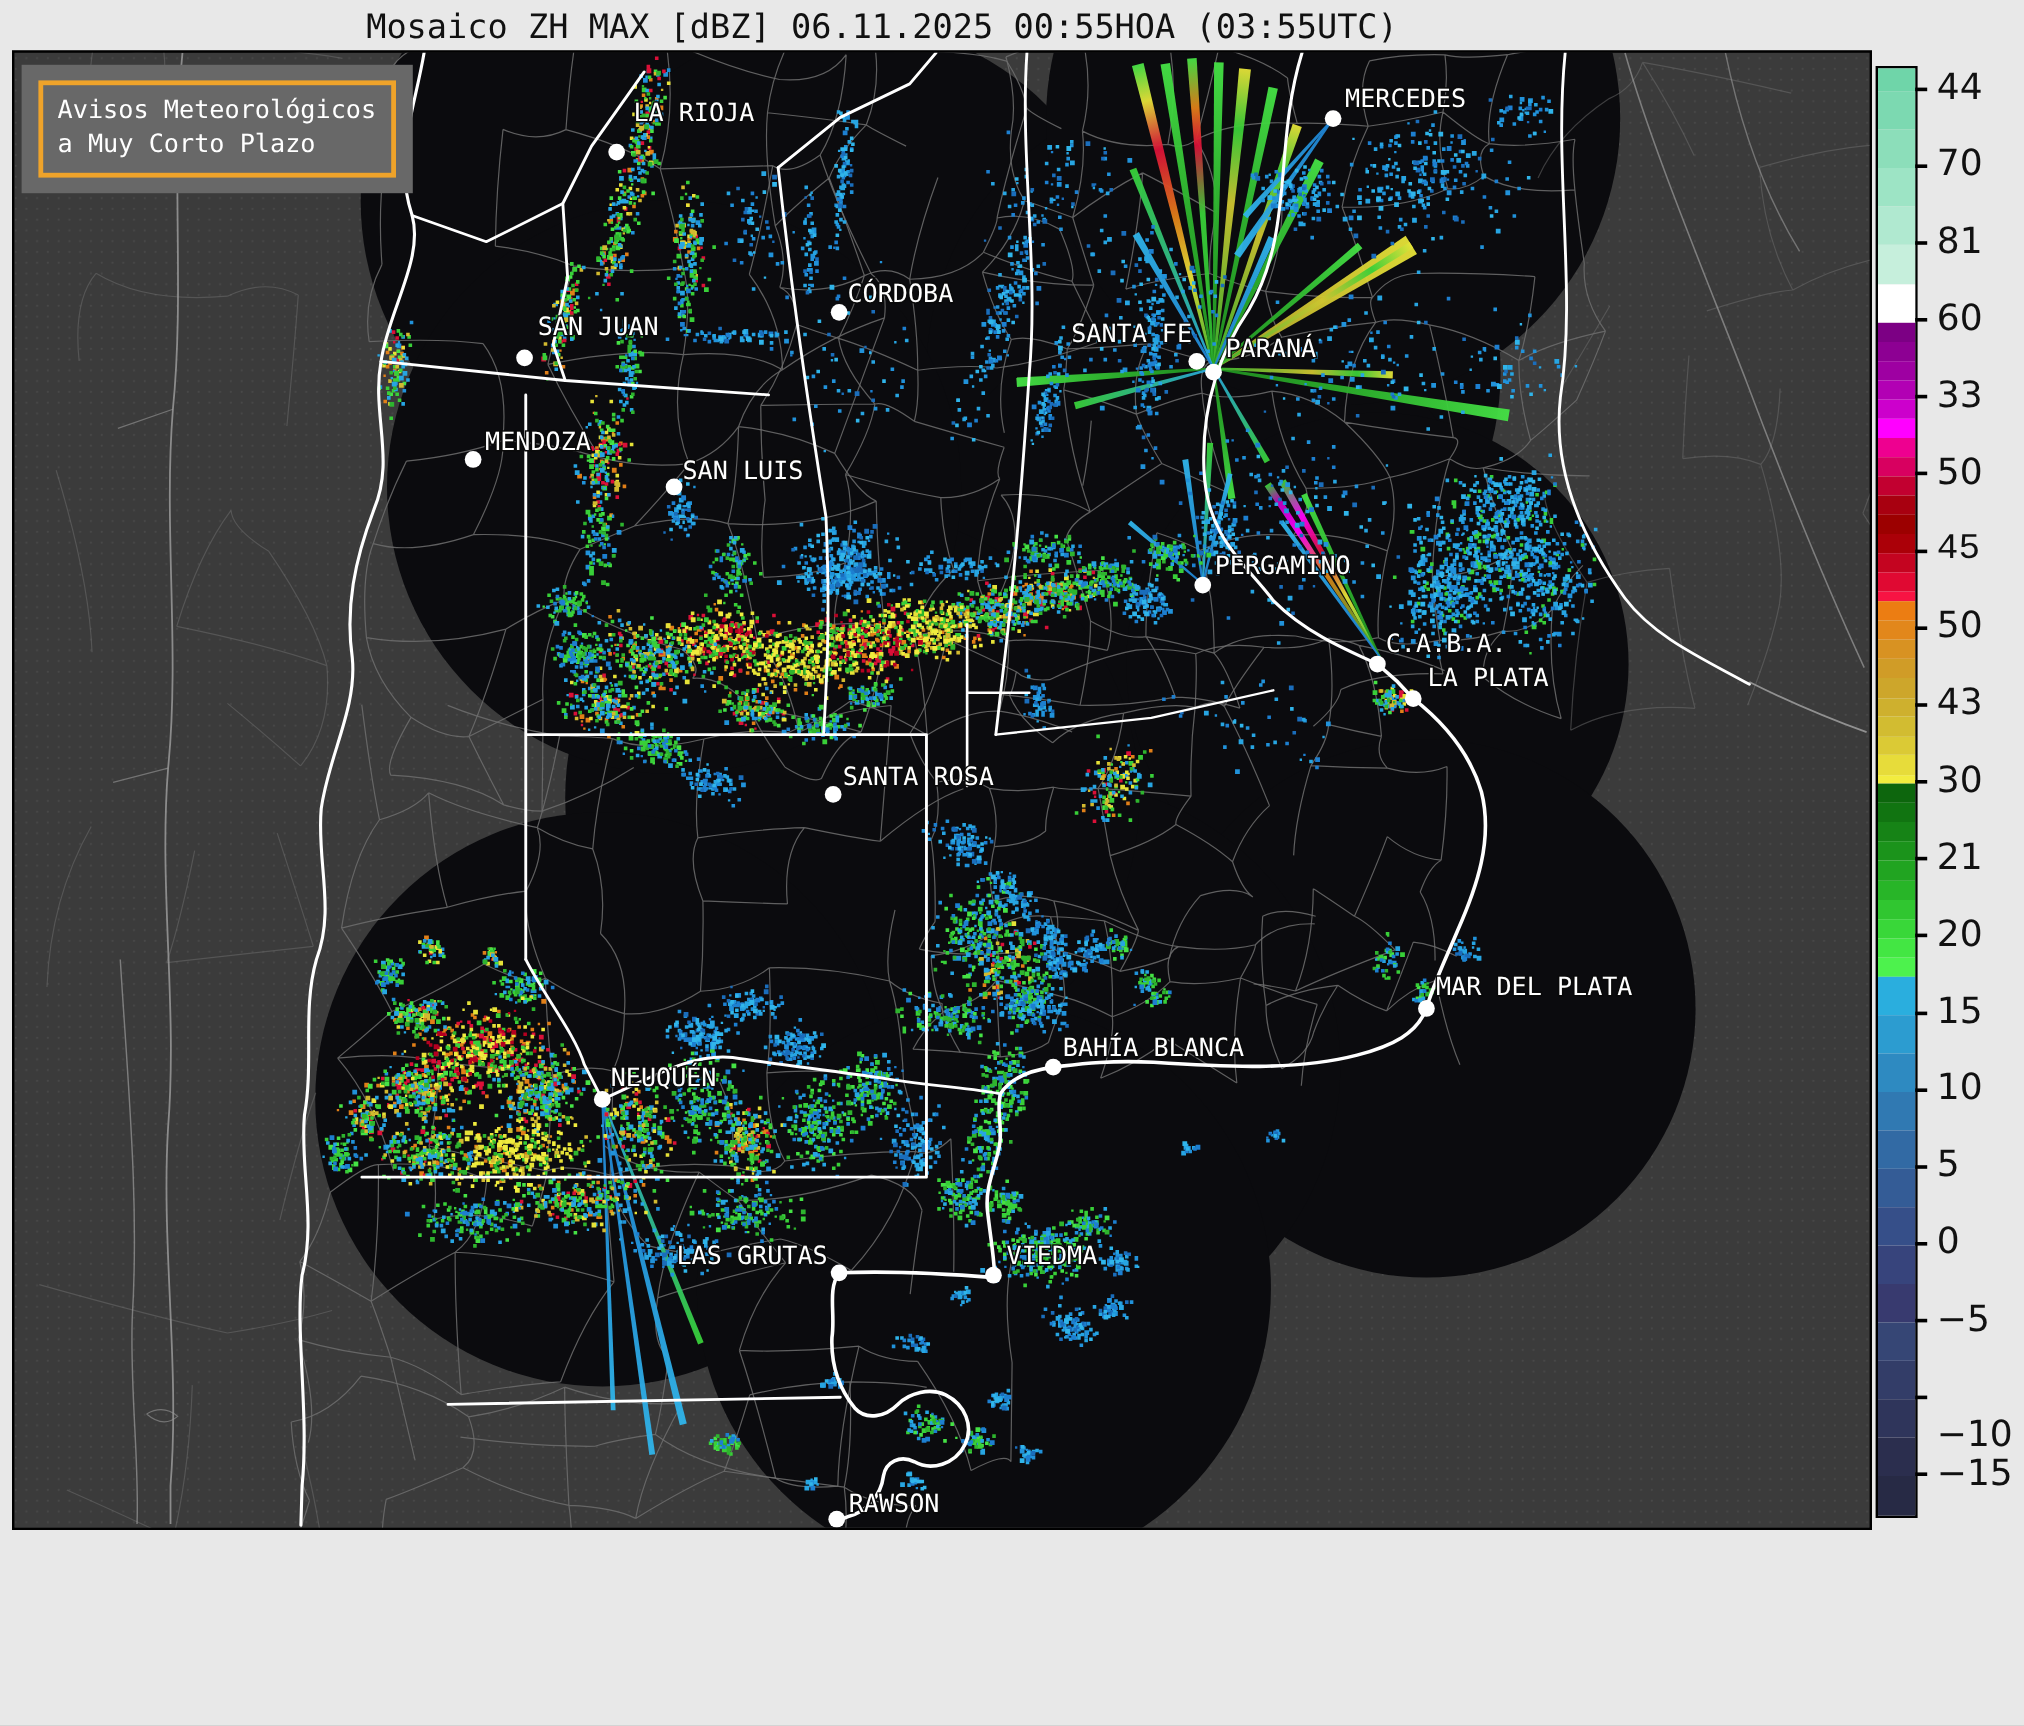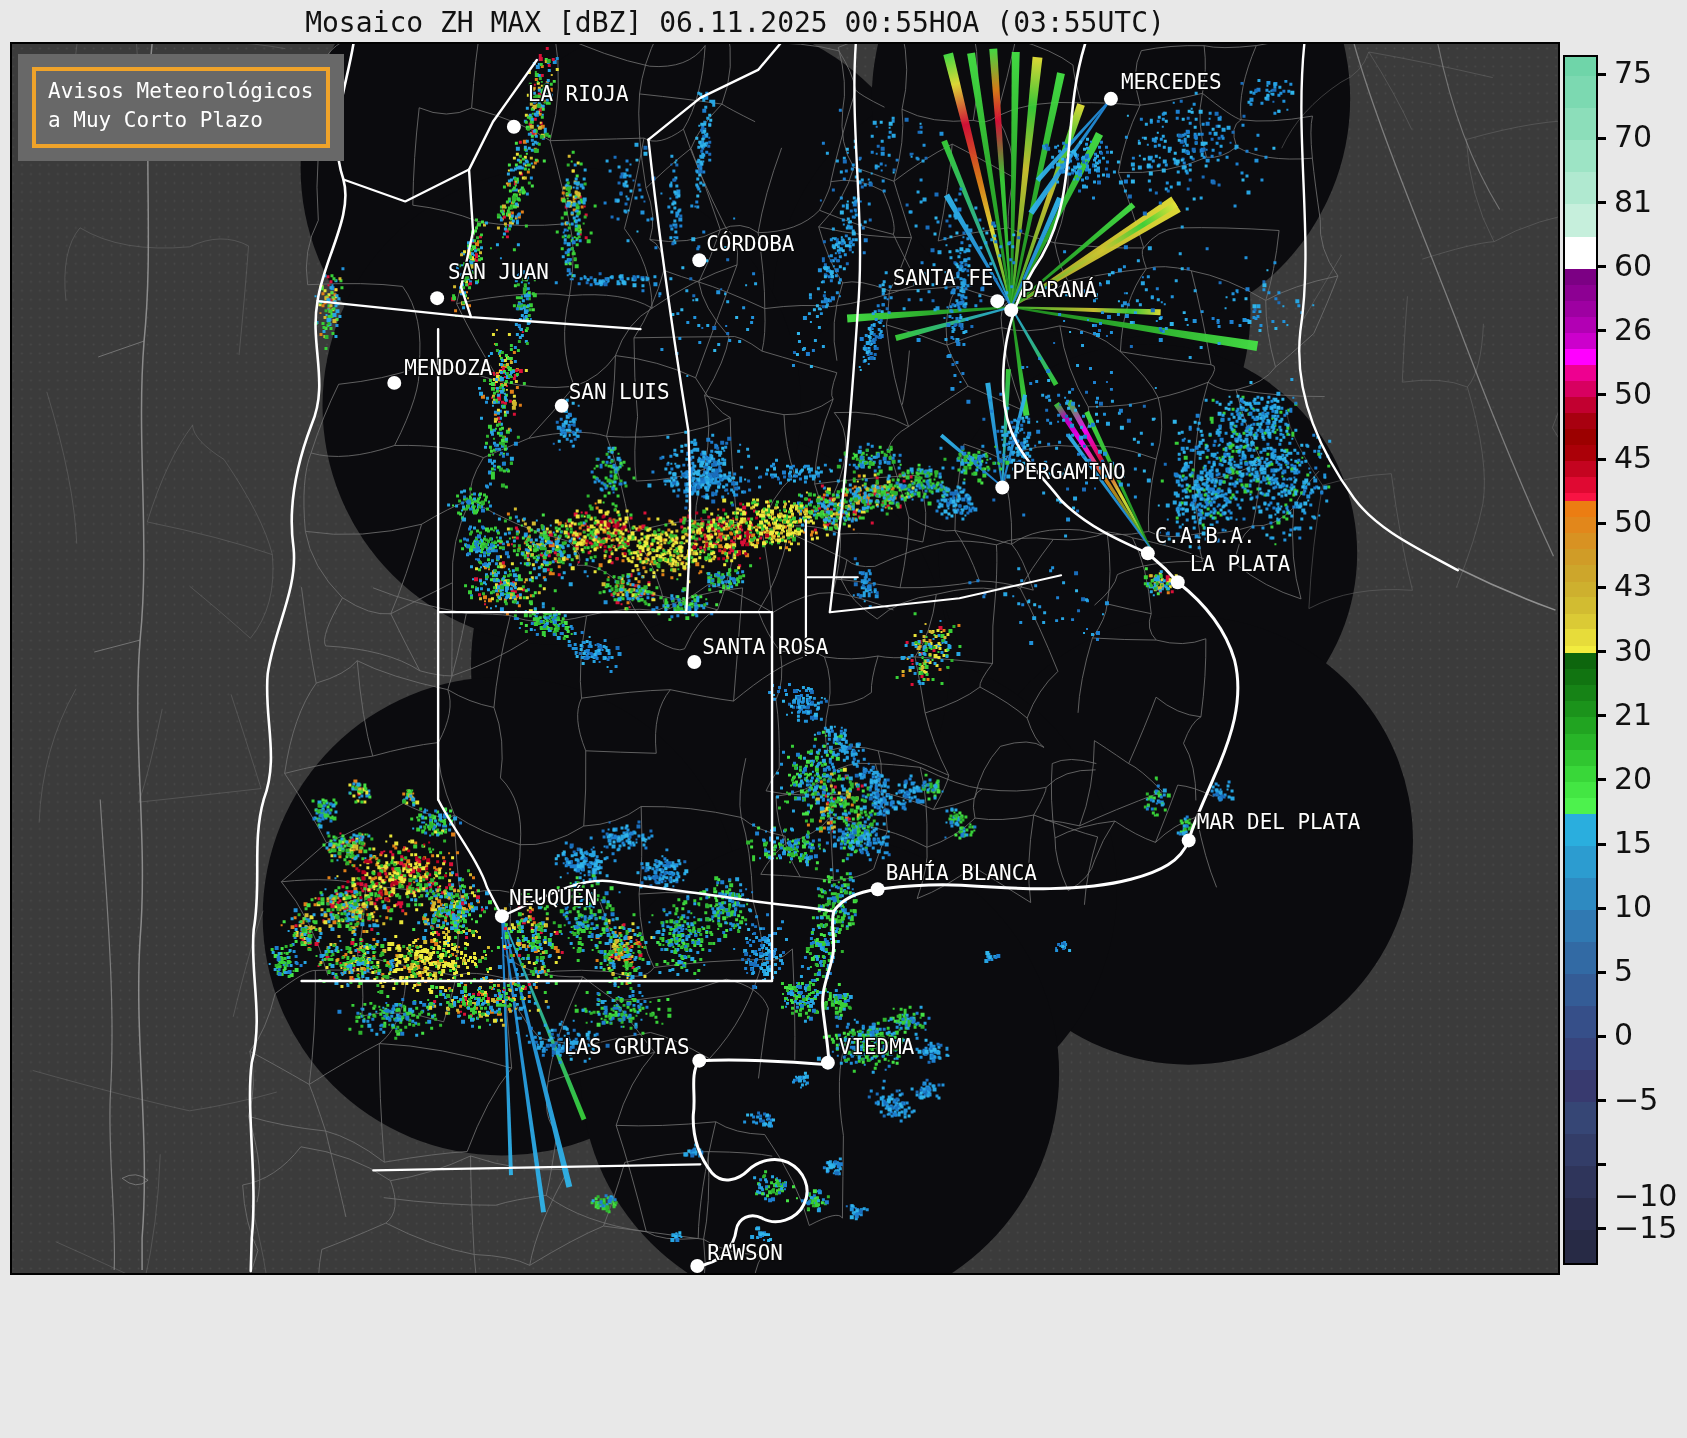--- a/index.html
+++ b/index.html
@@ -497,33 +497,33 @@
         <path d="M12,94 Q2,62 13,31" stroke-width="2"></path>
         <path d="M48,94 Q58,62 47,31" stroke-width="2"></path>
         <path d="M22,97 L38,106 M38,97 L22,106" stroke-width="2.6"></path>
       </g>
     </defs>
   </svg>
 
 </div>
 
 <div class="cbtick" style="top: 72.7447px; left: 1596px;"></div>
-<div class="cblabel" style="top: 74.2447px; left: 1614px;">75</div>
+<div class="cblabel" style="top: 74.2447px; left: 1614px;">44</div>
 <div class="cbtick" style="top: 136.894px; left: 1596px;"></div>
 <div class="cblabel" style="top: 138.394px; left: 1614px;">70</div>
 <div class="cbtick" style="top: 201.043px; left: 1596px;"></div>
 <div class="cblabel" style="top: 202.543px; left: 1614px;">81</div>
 <div class="cbtick" style="top: 265.191px; left: 1596px;"></div>
 <div class="cblabel" style="top: 266.691px; left: 1614px;">60</div>
 <div class="cbtick" style="top: 329.34px; left: 1596px;"></div>
-<div class="cblabel" style="top: 330.84px; left: 1614px;">26</div>
+<div class="cblabel" style="top: 330.84px; left: 1614px;">33</div>
 <div class="cbtick" style="top: 393.489px; left: 1596px;"></div>
 <div class="cblabel" style="top: 394.989px; left: 1614px;">50</div>
 <div class="cbtick" style="top: 457.638px; left: 1596px;"></div>
-<div class="cblabel" style="top: 459.138px; left: 1614px;">45</div>
+<div class="cblabel" style="top: 459.138px; left: 1614px; font-family: Liberation Mono, monospace;">45</div>
 <div class="cbtick" style="top: 521.787px; left: 1596px;"></div>
 <div class="cblabel" style="top: 523.287px; left: 1614px;">50</div>
 <div class="cbtick" style="top: 585.936px; left: 1596px;"></div>
 <div class="cblabel" style="top: 587.436px; left: 1614px;">43</div>
 <div class="cbtick" style="top: 650.085px; left: 1596px;"></div>
 <div class="cblabel" style="top: 651.585px; left: 1614px;">30</div>
 <div class="cbtick" style="top: 714.234px; left: 1596px;"></div>
 <div class="cblabel" style="top: 715.734px; left: 1614px;">21</div>
 <div class="cbtick" style="top: 778.383px; left: 1596px;"></div>
 <div class="cblabel" style="top: 779.883px; left: 1614px;">20</div>

